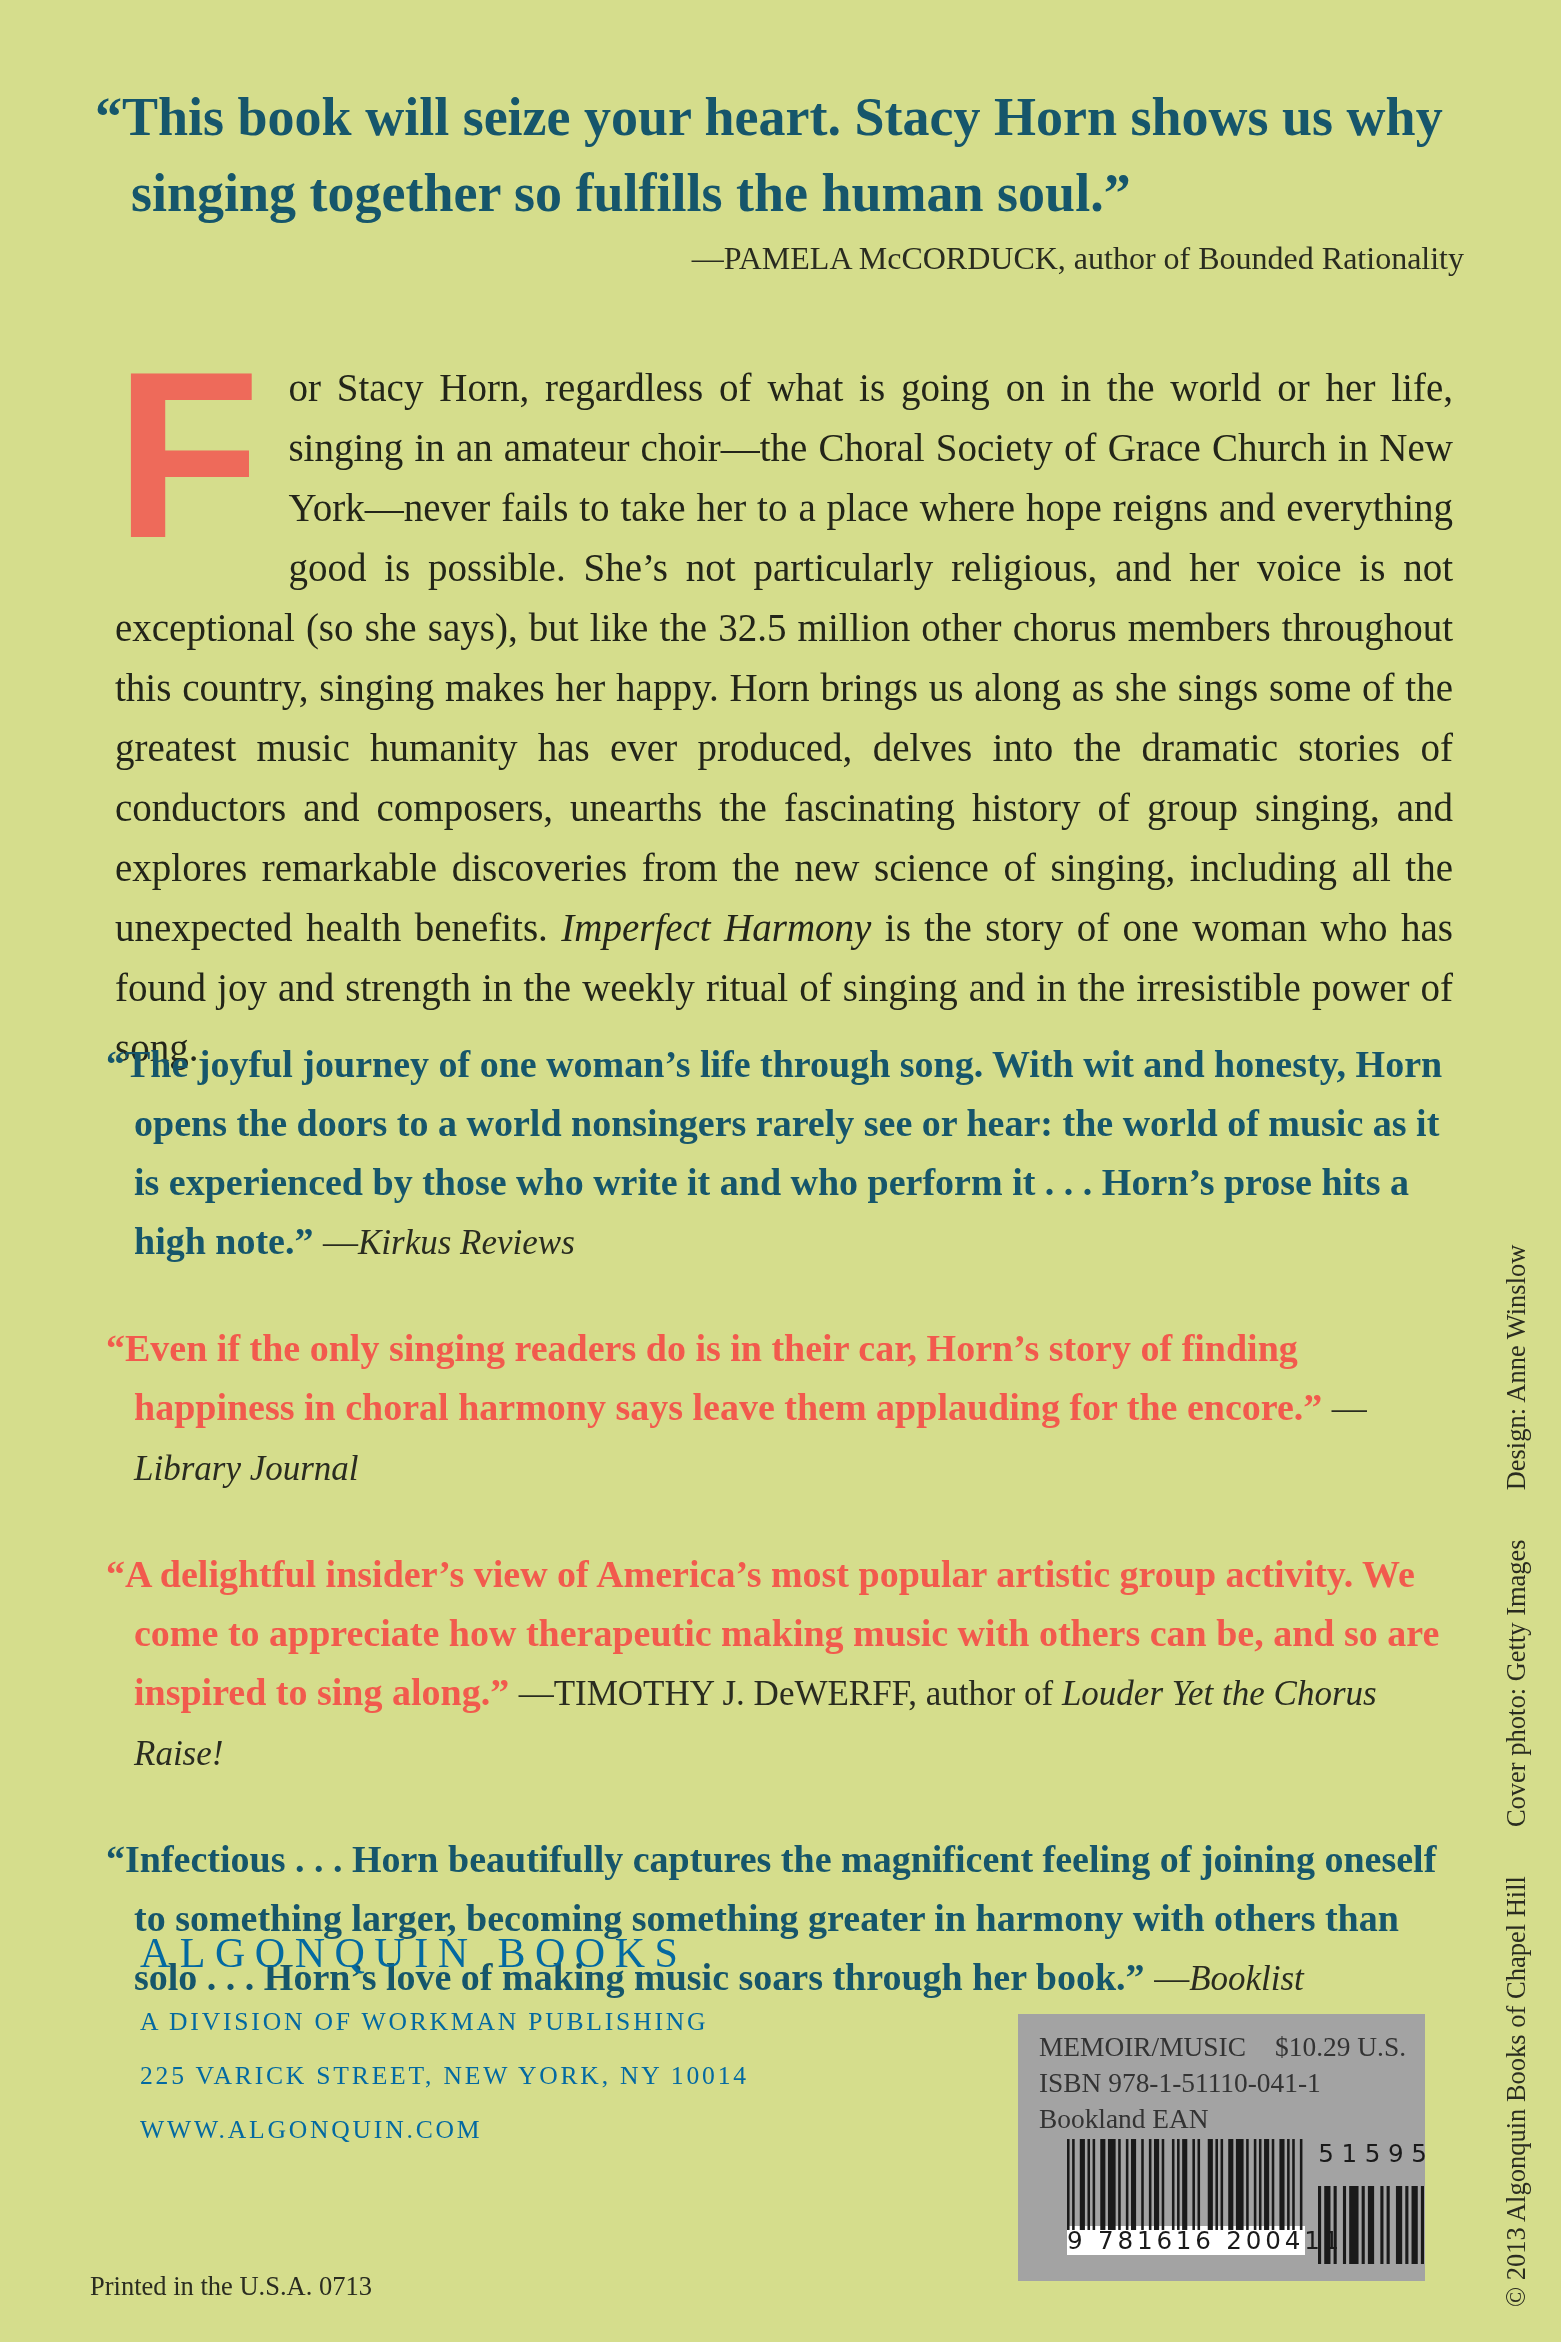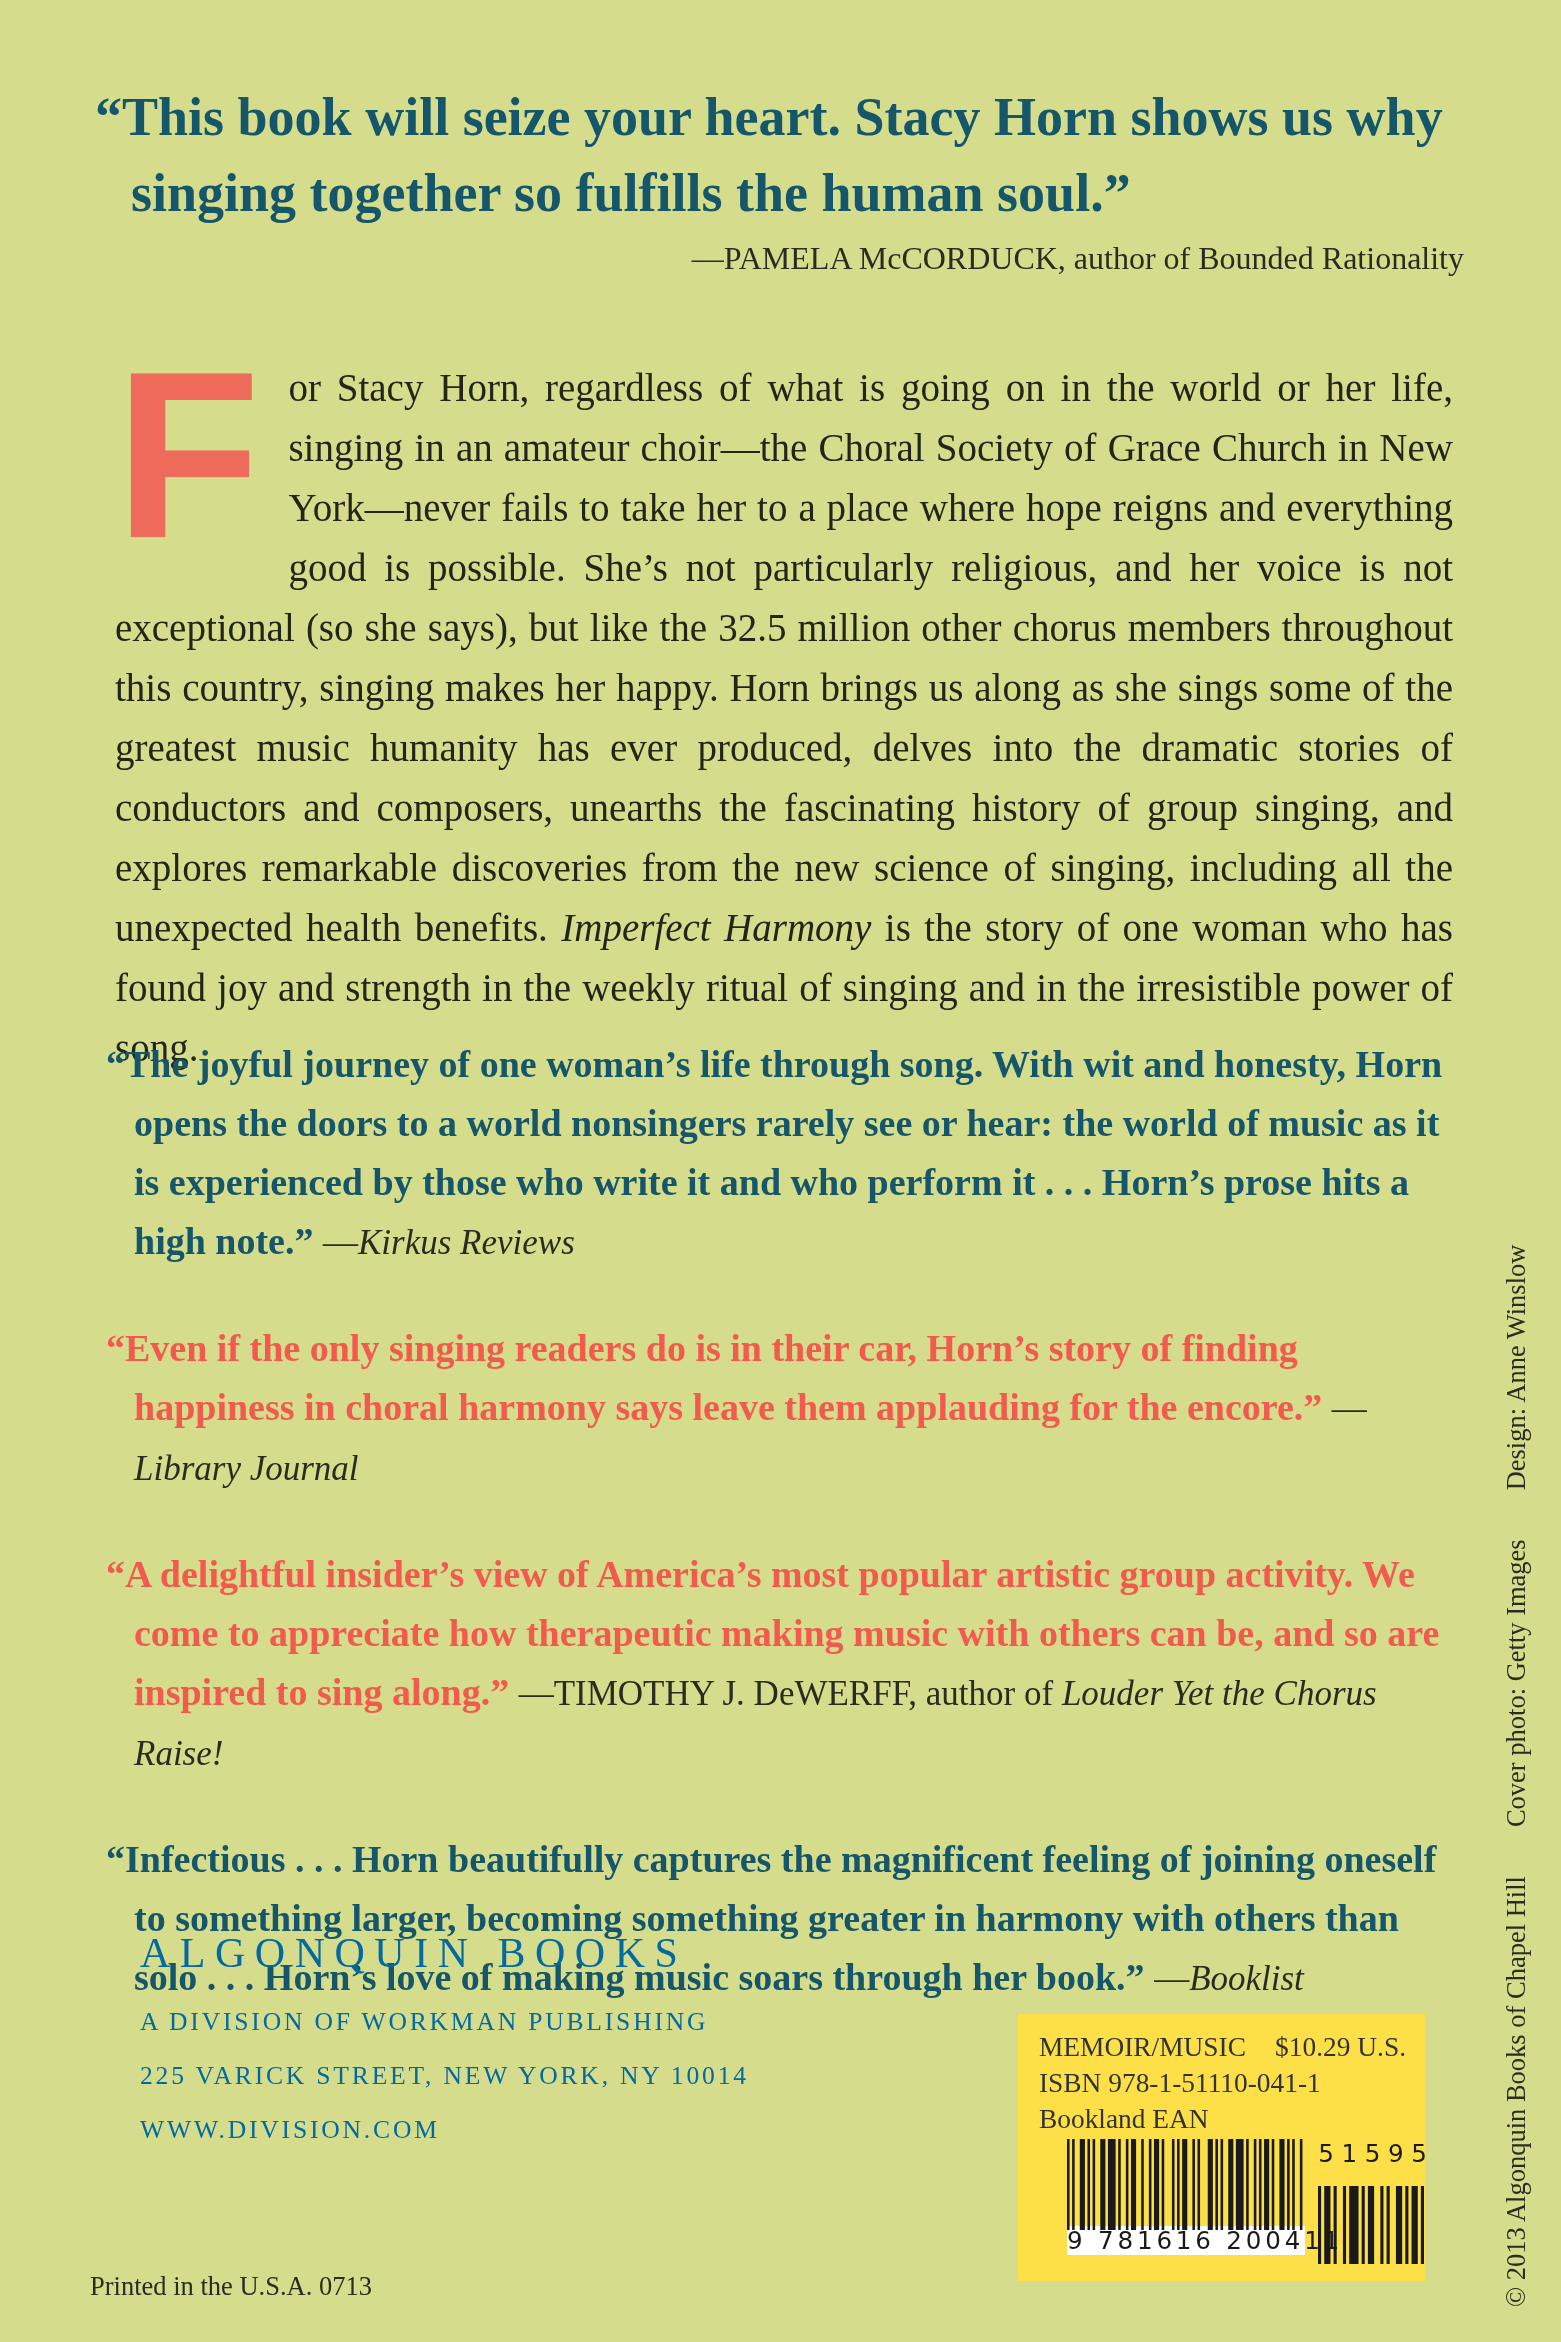--- a/index.html
+++ b/index.html
@@ -51,21 +51,21 @@
   .publisher {
     position:absolute; left:140px; top:1929px; color:#0369a1;
   }
   .publisher .name { font-size:42px; letter-spacing:9.5px; margin-bottom:30px; }
   .publisher .line { font-size:25.6px; letter-spacing:2.8px; margin-bottom:24px; }
   .printed-line {
     position:absolute; left:90px; top:2271px; font-size:26.5px; color:#2a2c20;
   }
   .white-box {
     position:absolute; left:1018px; top:2014px; width:407px; height:267px;
-    background:#fde047; box-sizing:border-box; padding:15px 19px 0 21px;
+    background:#a3a3a3; box-sizing:border-box; padding:15px 19px 0 21px;
   }
   .wb-row1 { display:flex; justify-content:space-between; font-size:27.4px; line-height:36px; color:#333; }
   .wb-line { font-size:27.4px; line-height:36px; color:#333; }
   .barcode-zone { position:absolute; left:49px; top:125px; display:flex; align-items:flex-start; }
   .barcode-main { width:238px; }
   .barcode-main svg { display:block; }
   .ean-digits {
     margin-top:-3.8px; background:#fff;
     font-family:"DejaVu Sans", sans-serif;
     font-size:24.6px; letter-spacing:3.8px; color:#1a1a1a;
@@ -112,21 +112,21 @@
   </div>
   <div class="review review--teal">
     <span class="q">“Infectious . . . Horn beautifully captures the magnificent feeling of joining oneself to something larger, becoming something greater in harmony with others than solo . . . Horn’s love of making  music soars through her book.” </span><span class="attr"><span>—</span><span class="it">Booklist</span></span>
   </div>
 </div>
 
 <div class="publisher">
   <div class="name">ALGONQUIN BOOKS</div>
   <div class="line">A DIVISION OF WORKMAN PUBLISHING</div>
   <div class="line">225 VARICK STREET, NEW YORK, NY 10014</div>
-  <div class="line">WWW.DIVISION.COM</div>
+  <div class="line">WWW.ALGONQUIN.COM</div>
 </div>
 
 <div class="printed-line">Printed in the U.S.A.  0713</div>
 
 <div class="white-box">
   <div class="wb-row1">
     <span>MEMOIR/MUSIC</span>
     <span>$10.29 U.S.</span>
   </div>
   <div class="wb-line">ISBN 978-1-51110-041-1</div>

